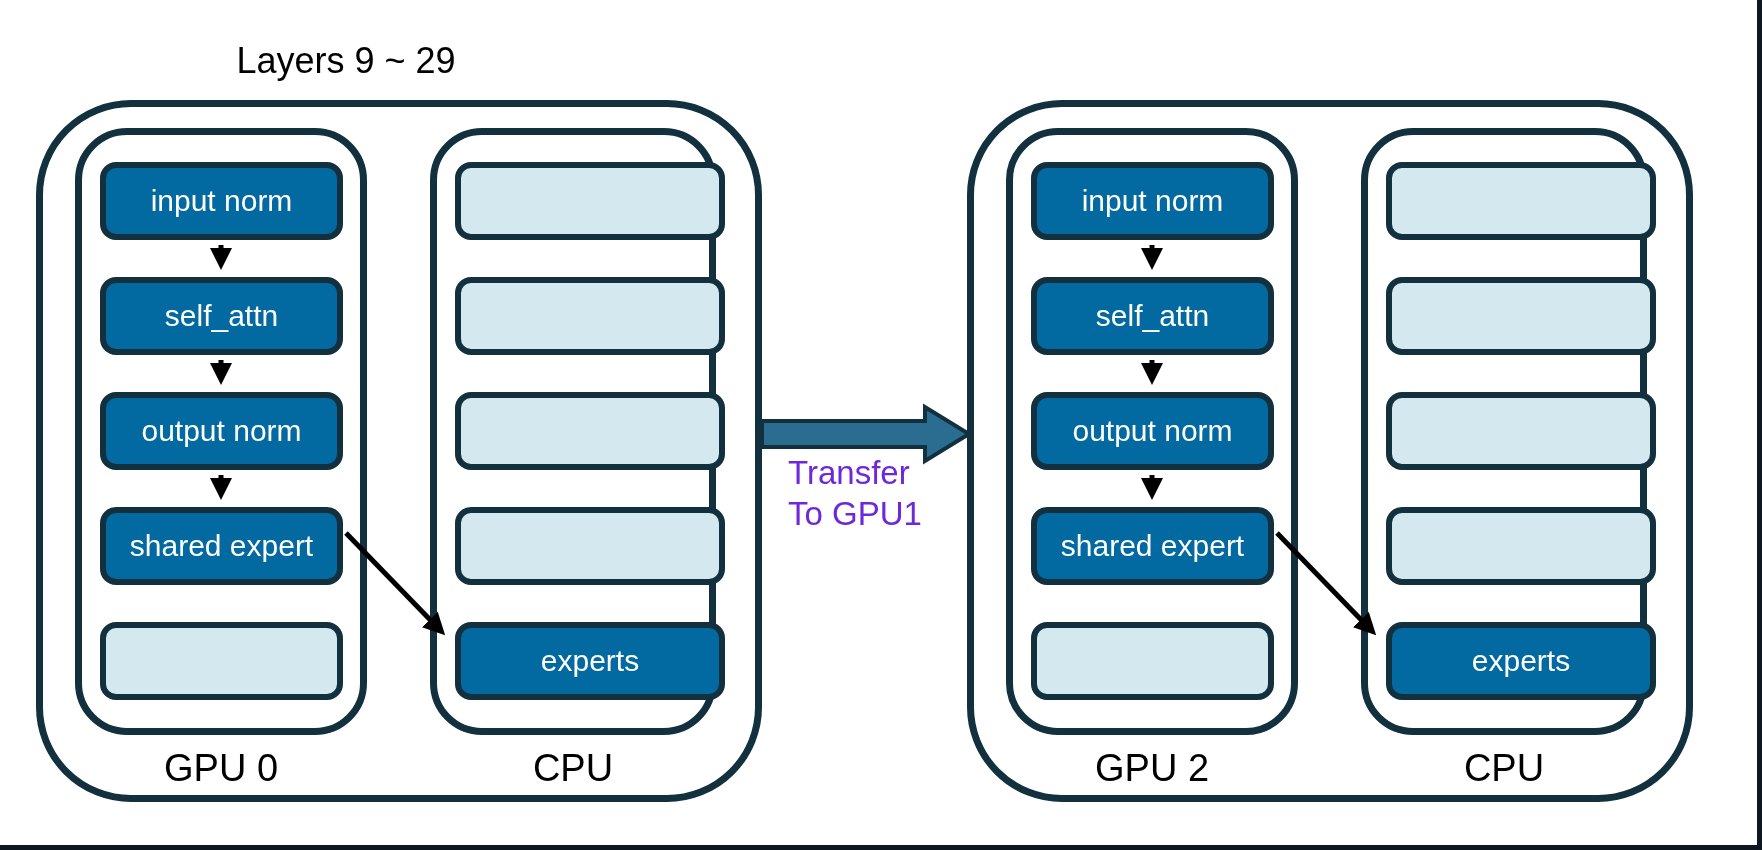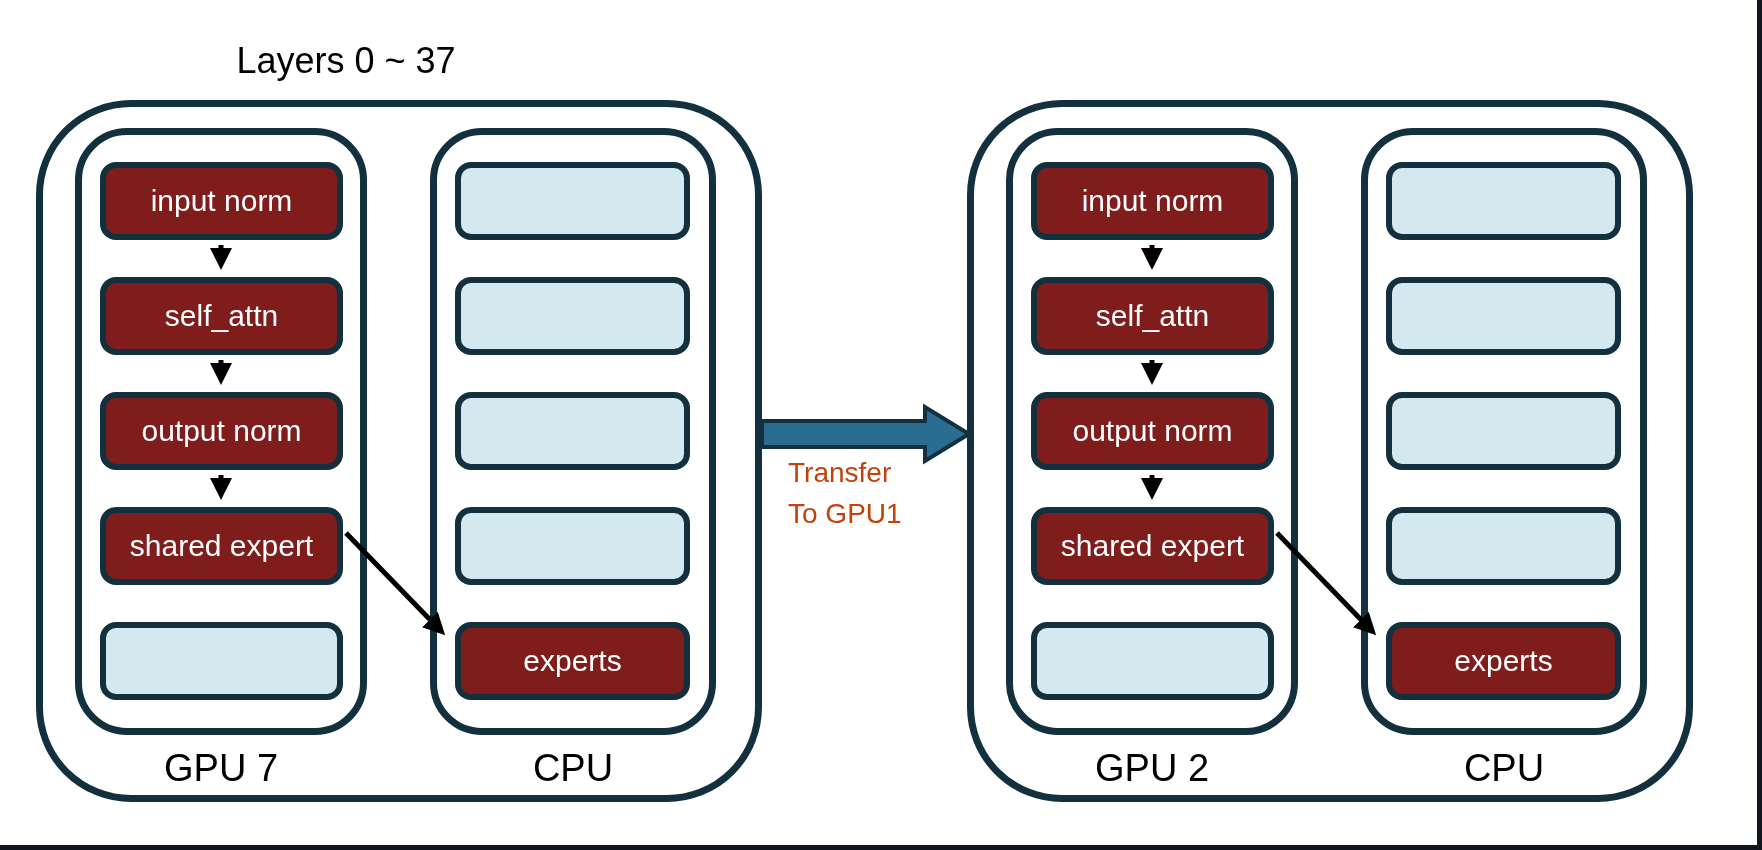--- a/index.html
+++ b/index.html
@@ -50,42 +50,42 @@
     border: 6px solid #13303E;
     border-radius: 16px;
     box-sizing: border-box;
     display: flex;
     align-items: center;
     justify-content: center;
     font-size: 30px;
     color: #ffffff;
     white-space: nowrap;
   }
-  .node-active { background: #7f1d1d; }
+  .node-active { background: #0369a1; }
   .node-empty  { background: #D4E8EF; }
   .gpu-box { width: 243px; }
-  .cpu-box { width: 235px; }
+  .cpu-box { width: 270px; }
 
   .col-label {
     position: absolute;
     top: 746px;
     transform: translateX(-50%);
     font-size: 38px;
     line-height: 44px;
     color: #000000;
     white-space: nowrap;
   }
 
   .transfer-label {
     position: absolute;
     left: 788px;
     top: 452px;
-    font-size: 28px;
+    font-size: 33px;
     line-height: 41px;
-    color: #c2410c;
+    color: #6d28d9;
     white-space: nowrap;
   }
 
   #arrows-overlay {
     position: absolute;
     left: 0; top: 0;
     width: 1762px;
     height: 850px;
     pointer-events: none;
   }
@@ -101,21 +101,21 @@
     left: 1757px; top: 0;
     width: 5px; height: 850px;
     background: #0E1720;
   }
 </style>
 </head>
 <body>
 
 <div id="canvas">
 
-  <div class="group-title" style="left:346px;">Layers 0 ~ 37</div>
+  <div class="group-title" style="left:346px;">Layers 9 ~ 29</div>
 
   <div class="outer-container" style="left:36px;"></div>
 
   <div class="inner-container inner-gpu" style="left:75px;"></div>
   <div class="inner-container inner-cpu" style="left:430px;"></div>
 
   <div class="node-box gpu-box node-active" style="left:100px; top:162px;">
     <span>input norm</span>
   </div>
   <div class="node-box gpu-box node-active" style="left:100px; top:277px;">
@@ -130,21 +130,21 @@
   <div class="node-box gpu-box node-empty" style="left:100px; top:622px;"></div>
 
   <div class="node-box cpu-box node-empty" style="left:455px; top:162px;"></div>
   <div class="node-box cpu-box node-empty" style="left:455px; top:277px;"></div>
   <div class="node-box cpu-box node-empty" style="left:455px; top:392px;"></div>
   <div class="node-box cpu-box node-empty" style="left:455px; top:507px;"></div>
   <div class="node-box cpu-box node-active" style="left:455px; top:622px;">
     <span>experts</span>
   </div>
 
-  <div class="col-label" style="left:221px;">GPU 7</div>
+  <div class="col-label" style="left:221px;">GPU 0</div>
   <div class="col-label" style="left:573px;">CPU</div>
 
 
   <div class="outer-container" style="left:967px;"></div>
 
   <div class="inner-container inner-gpu" style="left:1006px;"></div>
   <div class="inner-container inner-cpu" style="left:1361px;"></div>
 
   <div class="node-box gpu-box node-active" style="left:1031px; top:162px;">
     <span>input norm</span>

